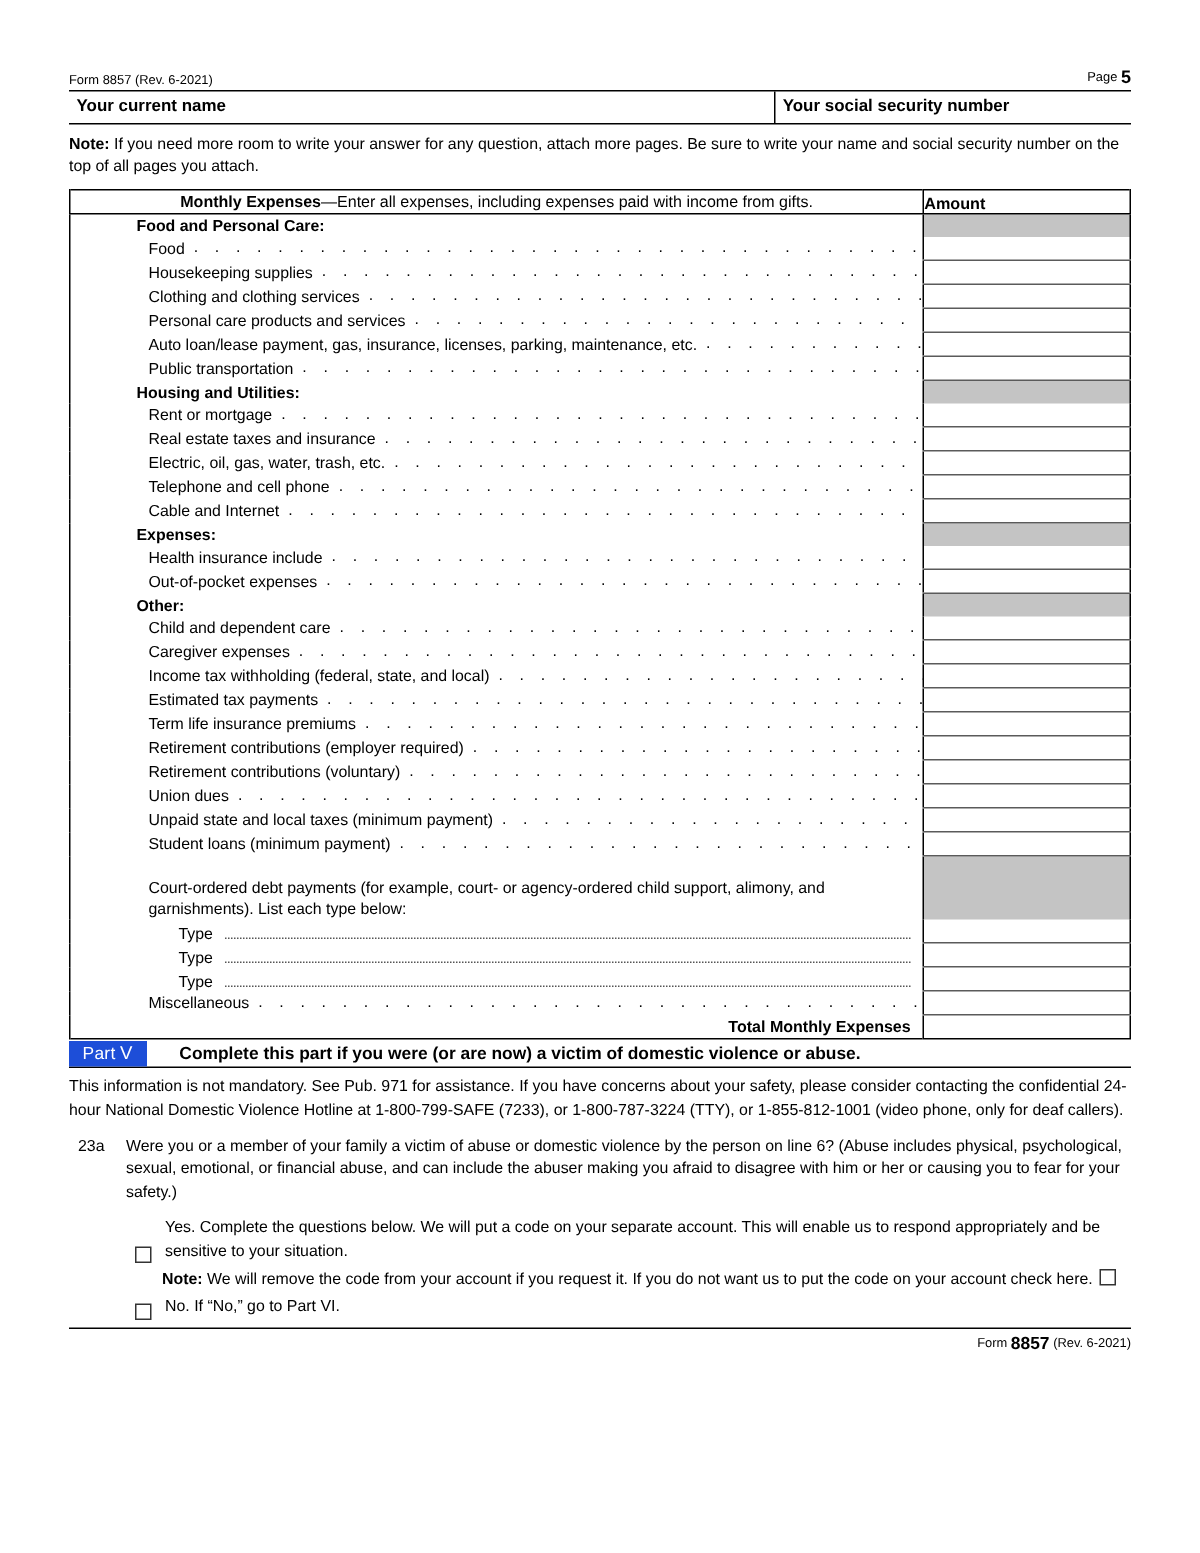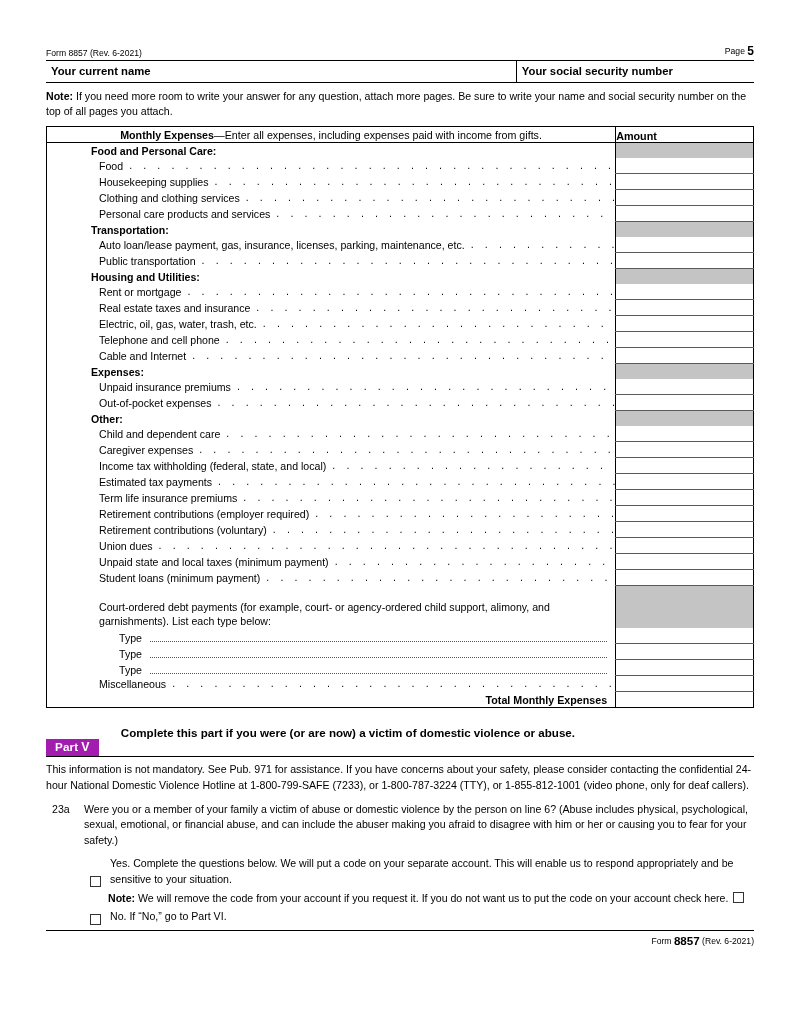--- a/index.html
+++ b/index.html
@@ -47,22 +47,22 @@
   .court{padding-left:52px;padding-right:8px;font-size:10.6px;line-height:1.36;
          text-align:justify;text-align-last:left;margin-top:14px;}
   .court .l2{text-align:left;}
   .typerow{display:flex;align-items:baseline;padding-left:72px;padding-right:8px;}
   .typerow .lbl{white-space:nowrap;font-size:10.6px;}
   .typedots{flex:1;margin-left:8px;border-bottom:1px dotted #555;height:11px;}
   .totalrow{display:flex;justify-content:flex-end;padding-right:8px;font-weight:bold;font-size:10.7px;}
 
   
   .partbar{display:flex;align-items:stretch;border-bottom:1.6px solid #000;margin-top:1px;}
-  .partbadge{background:#a21caf;color:#fff;font-weight:bold;font-size:11.6px;
-             padding:1px 9px 2px 9px;letter-spacing:.2px;margin-top:30px;}
+  .partbadge{background:#1d4ed8;color:#fff;font-weight:normal;font-size:11.6px;
+             padding:1px 9px 2px 9px;letter-spacing:.2px;}
   .partbadge .rn{font-size:12.4px;margin-left:3px;}
   .parttitle{font-weight:bold;font-size:11.6px;margin-left:22px;align-self:center;}
   .pv-intro{font-size:10.6px;line-height:1.45;padding:5px 0 4px 0;}
 
   .q{display:flex;font-size:10.6px;line-height:1.45;padding-top:5px;}
   .q .num{font-weight:normal;width:38px;flex:0 0 38px;padding-left:6px;box-sizing:border-box;}
   .q .body{flex:1;}
   .optwrap{padding-left:44px;padding-top:7px;font-size:10.6px;line-height:1.45;}
   .opt{display:flex;align-items:flex-end;padding-top:1px;}
   .cbx{width:9px;height:9px;border:1.1px solid #333;flex:0 0 9px;margin:2px 9px 0 0;background:#fff;}
@@ -163,28 +163,20 @@
               <span class="mono-lead">
                 <span class="txt">Personal care products and services</span>
                 <span class="leader">. . . . . . . . . . . . . . . . . . . . . . . . . . . . . . . . . . . . . . . . . . . . . . . . . . . . . . . .</span>
               </span>
             </div>
           </td>
           <td class="amt rule"></td>
         </tr>
         <tr>
           <td class="rowtitle">
-            <div class="inner hd1">
-              <span>Transportation:</span>
-            </div>
-          </td>
-          <td class="amt shade"></td>
-        </tr>
-        <tr>
-          <td class="rowtitle">
             <div class="inner itm">
               <span class="mono-lead">
                 <span class="txt">Auto loan/lease payment, gas, insurance, licenses, parking, maintenance, etc.</span>
                 <span class="leader">. . . . . . . . . . . . . . . . . . . . . . . . . . . . . . . . . . . . . . . . . . . . . . . . . . . . . . . .</span>
               </span>
             </div>
           </td>
           <td class="amt rule"></td>
         </tr>
         <tr>
@@ -266,21 +258,21 @@
             <div class="inner hd1">
               <span>Expenses:</span>
             </div>
           </td>
           <td class="amt shade"></td>
         </tr>
         <tr>
           <td class="rowtitle">
             <div class="inner itm">
               <span class="mono-lead">
-                <span class="txt">Unpaid insurance premiums</span>
+                <span class="txt">Health insurance include</span>
                 <span class="leader">. . . . . . . . . . . . . . . . . . . . . . . . . . . . . . . . . . . . . . . . . . . . . . . . . . . . . . . .</span>
               </span>
             </div>
           </td>
           <td class="amt rule"></td>
         </tr>
         <tr>
           <td class="rowtitle">
             <div class="inner itm">
               <span class="mono-lead">

